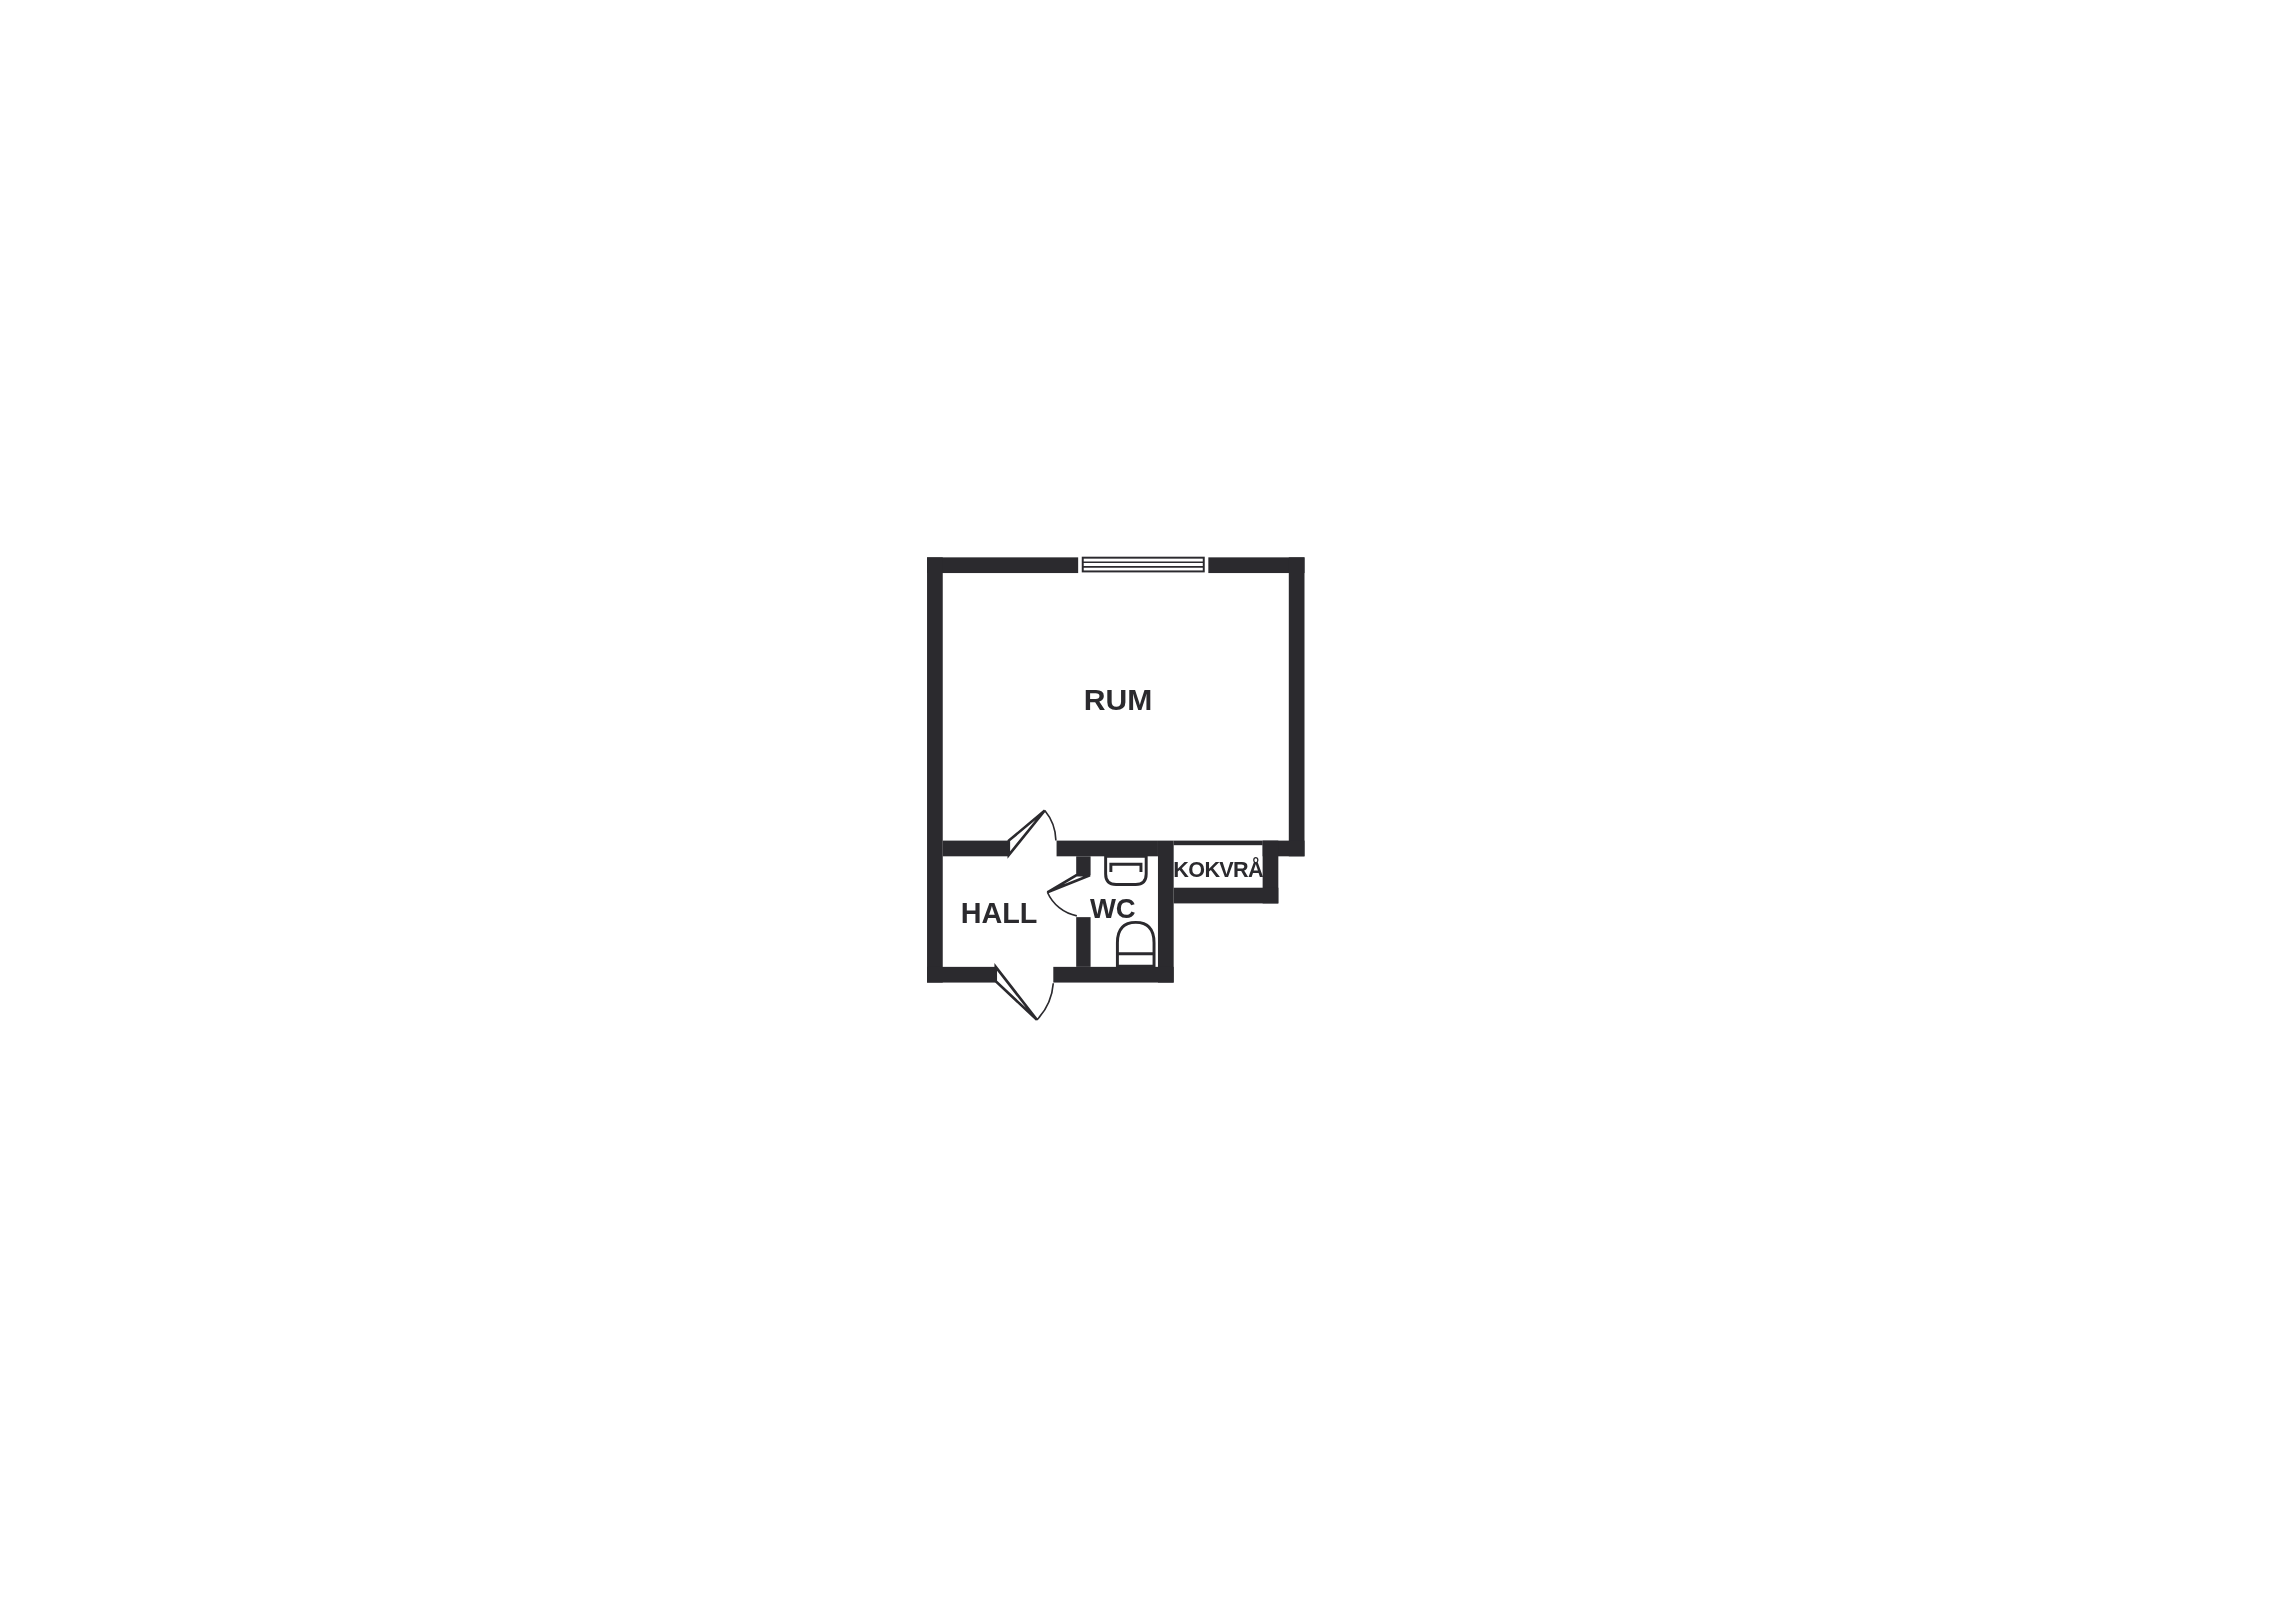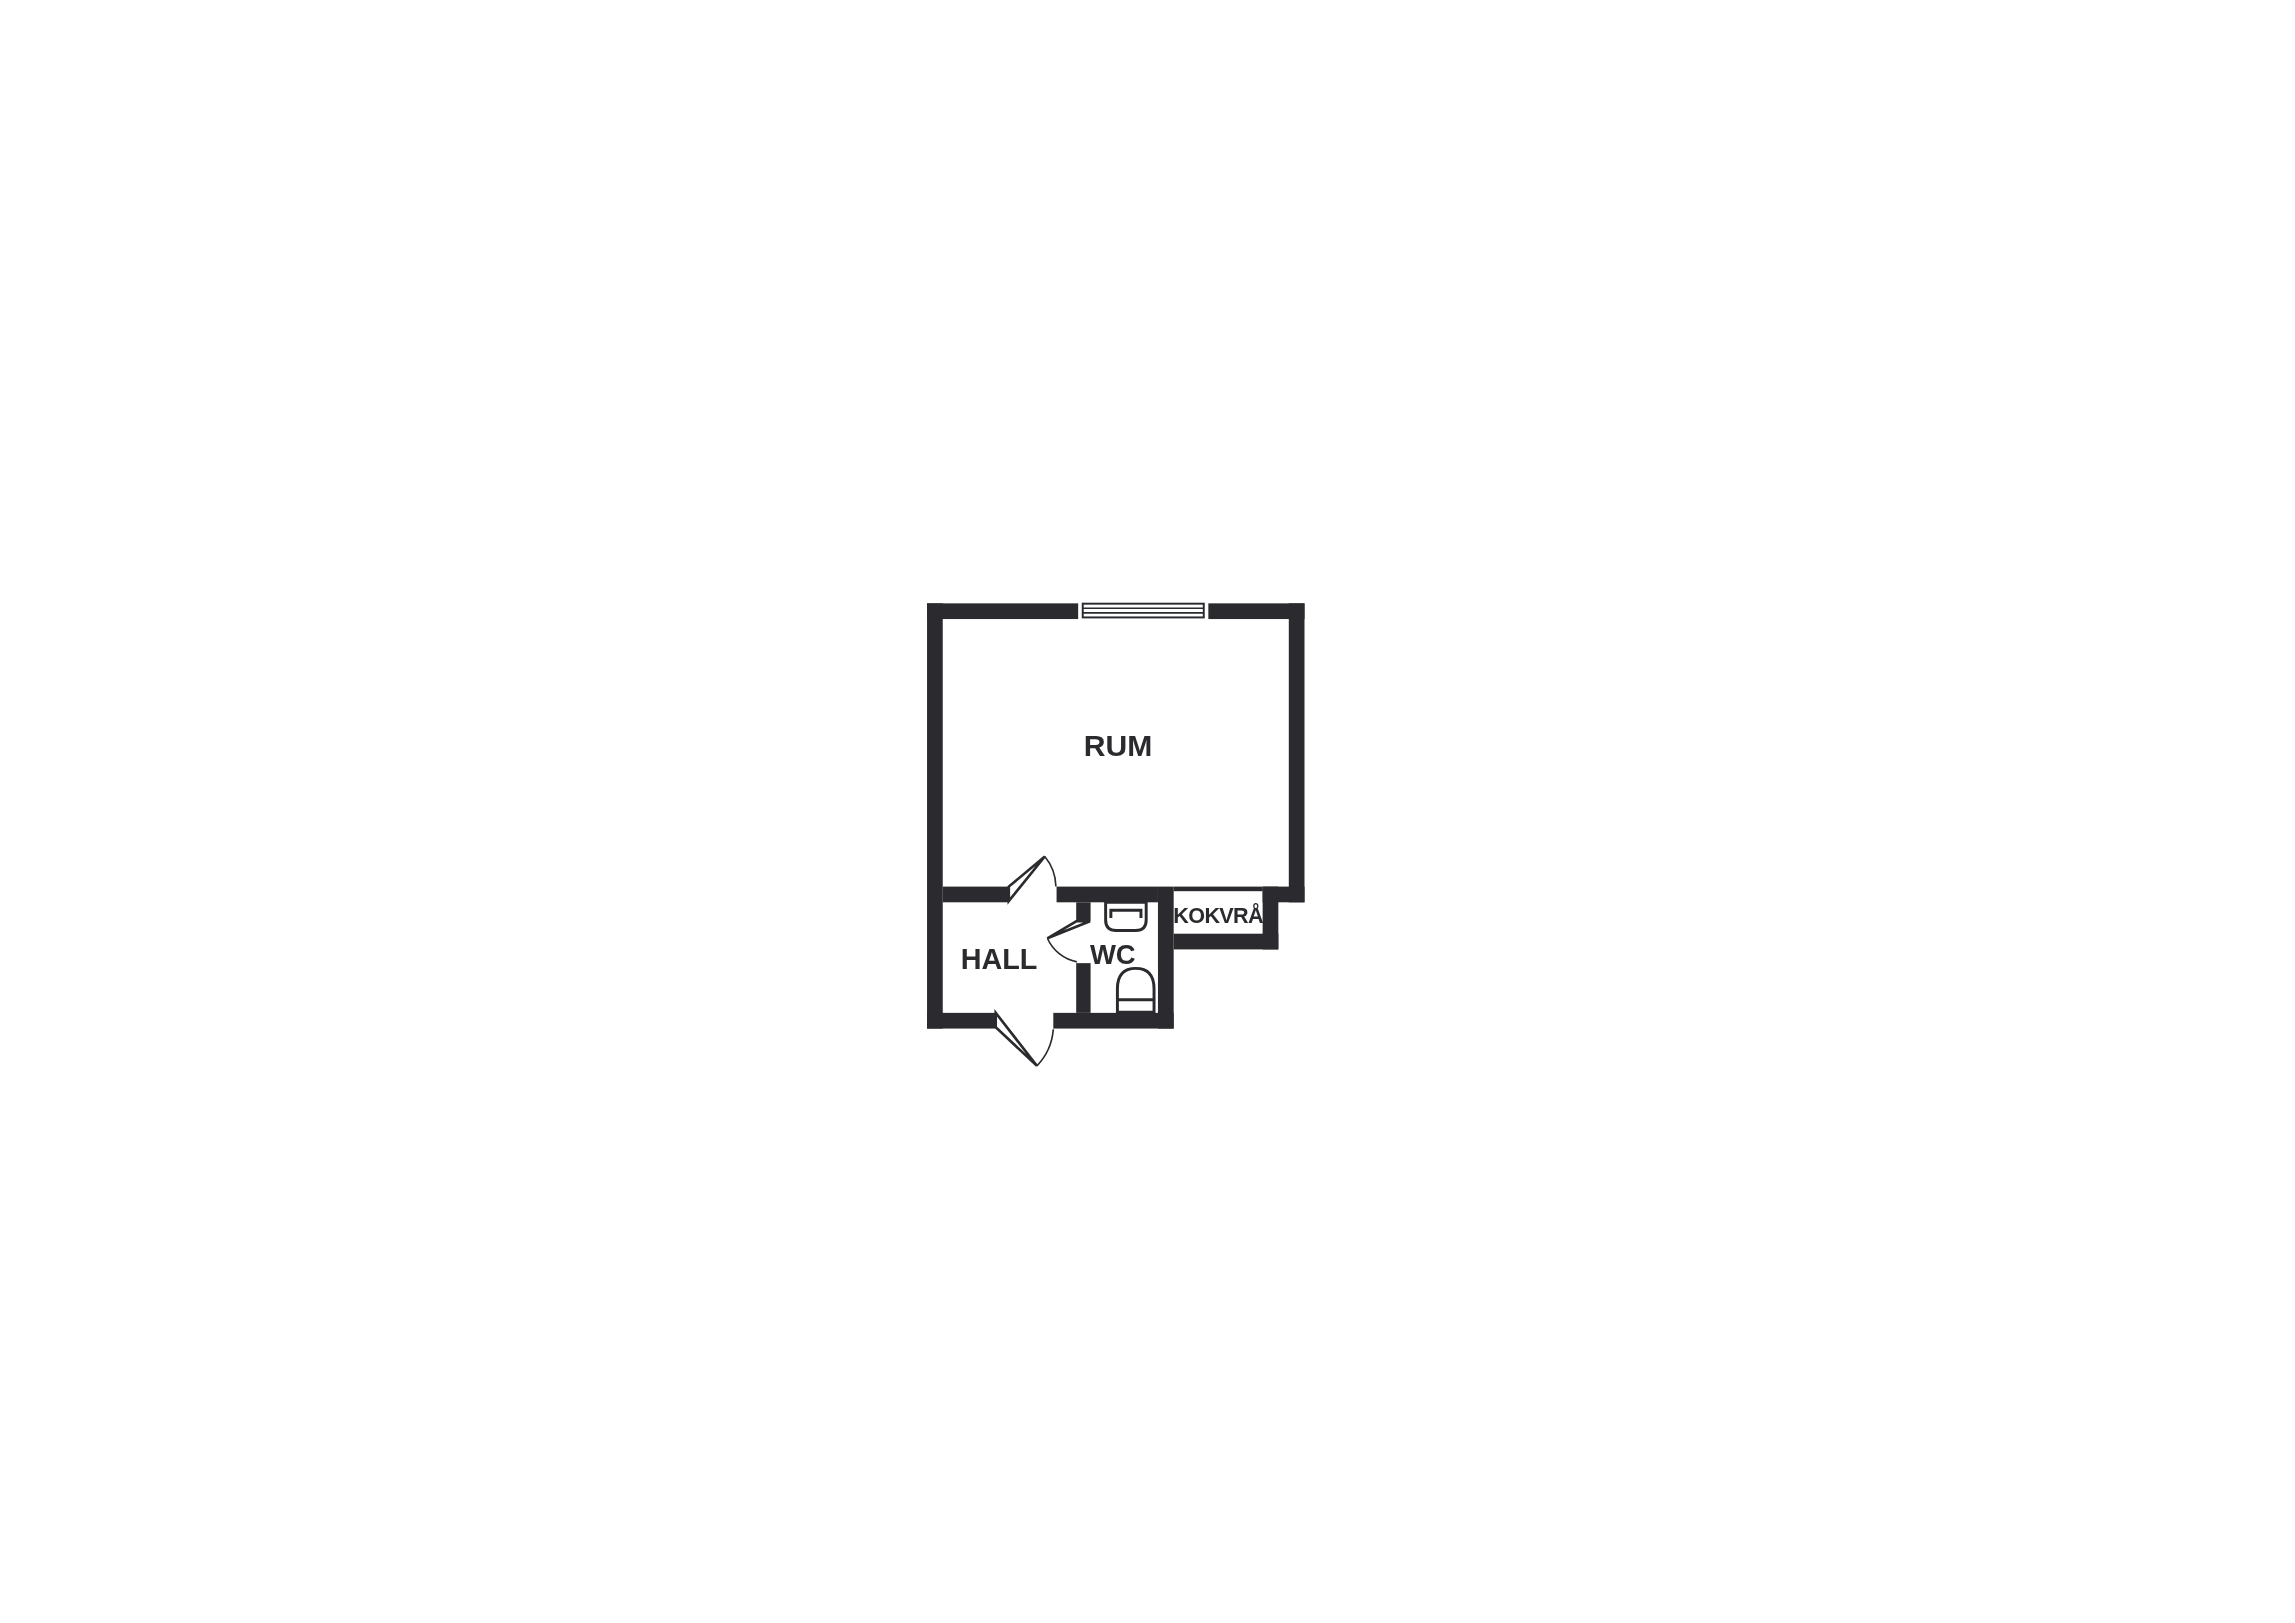--- a/index.html
+++ b/index.html
@@ -9,21 +9,20 @@
   }
   body {
     width: 2295px;
     height: 1623px;
     position: relative;
     font-family: "Liberation Sans", sans-serif;
   }
   #plan-canvas {
     position: absolute;
     inset: 0;
-    margin-top: 46px;
   }
   svg { display: block; }
   .plan-label {
     font-family: "Liberation Sans", sans-serif;
     font-weight: 600;
     fill: #2b2a2e;
   }
   .label-rum    { font-size: 46px; }
   .label-hall   { font-size: 44px; }
   .label-wc     { font-size: 42px; }

